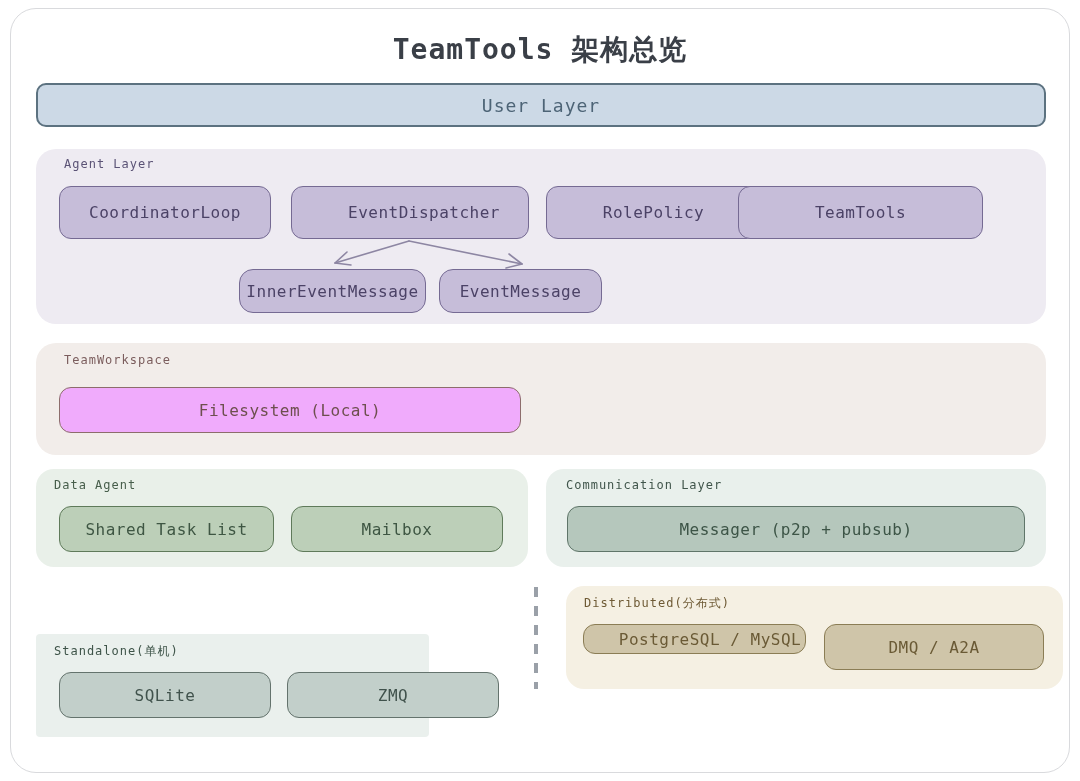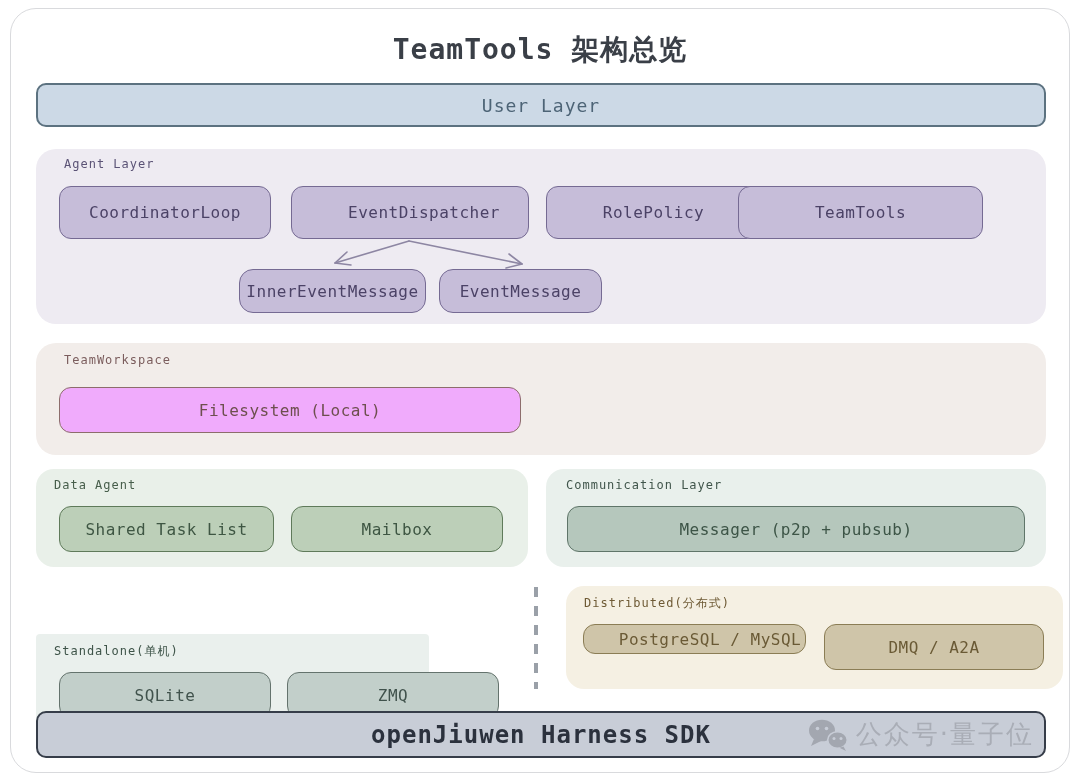--- a/index.html
+++ b/index.html
@@ -102,30 +102,14 @@
   </div>
 
   <div class="divider"></div>
 
   <div class="panel dist-panel">
     <div class="panel-label">Distributed(分布式)</div>
     <div class="node dist-node" style="left:17px;top:38px;width:223px;height:30px;padding-left:31px;">PostgreSQL / MySQL</div>
     <div class="node dist-node" style="left:258px;top:38px;width:220px;height:46px;">DMQ / A2A</div>
   </div>
 
-  <div class="bar footer-bar">
-    <span>openJiuwen Harness SDK</span>
-    <div class="watermark">
-      <svg width="42" height="34" viewBox="0 0 42 34">
-        <ellipse cx="15" cy="12.5" rx="13" ry="10.8" fill="#a3a7b0"></ellipse>
-        <polygon points="7,21 4,28 14,23" fill="#a3a7b0"></polygon>
-        <circle cx="10.5" cy="10.5" r="1.8" fill="#c8cdd7"></circle>
-        <circle cx="19.5" cy="10.5" r="1.8" fill="#c8cdd7"></circle>
-        <ellipse cx="30.5" cy="22" rx="9.8" ry="8.2" fill="#a3a7b0" stroke="#c8cdd7" stroke-width="1.6"></ellipse>
-        <polygon points="36.5,28.5 39,33 32.5,29.8" fill="#a3a7b0"></polygon>
-        <circle cx="27" cy="20.5" r="1.5" fill="#c8cdd7"></circle>
-        <circle cx="34" cy="20.5" r="1.5" fill="#c8cdd7"></circle>
-      </svg>
-      <span>公众号·量子位</span>
-    </div>
-  </div>
 
 </div>
 
 </body></html>

